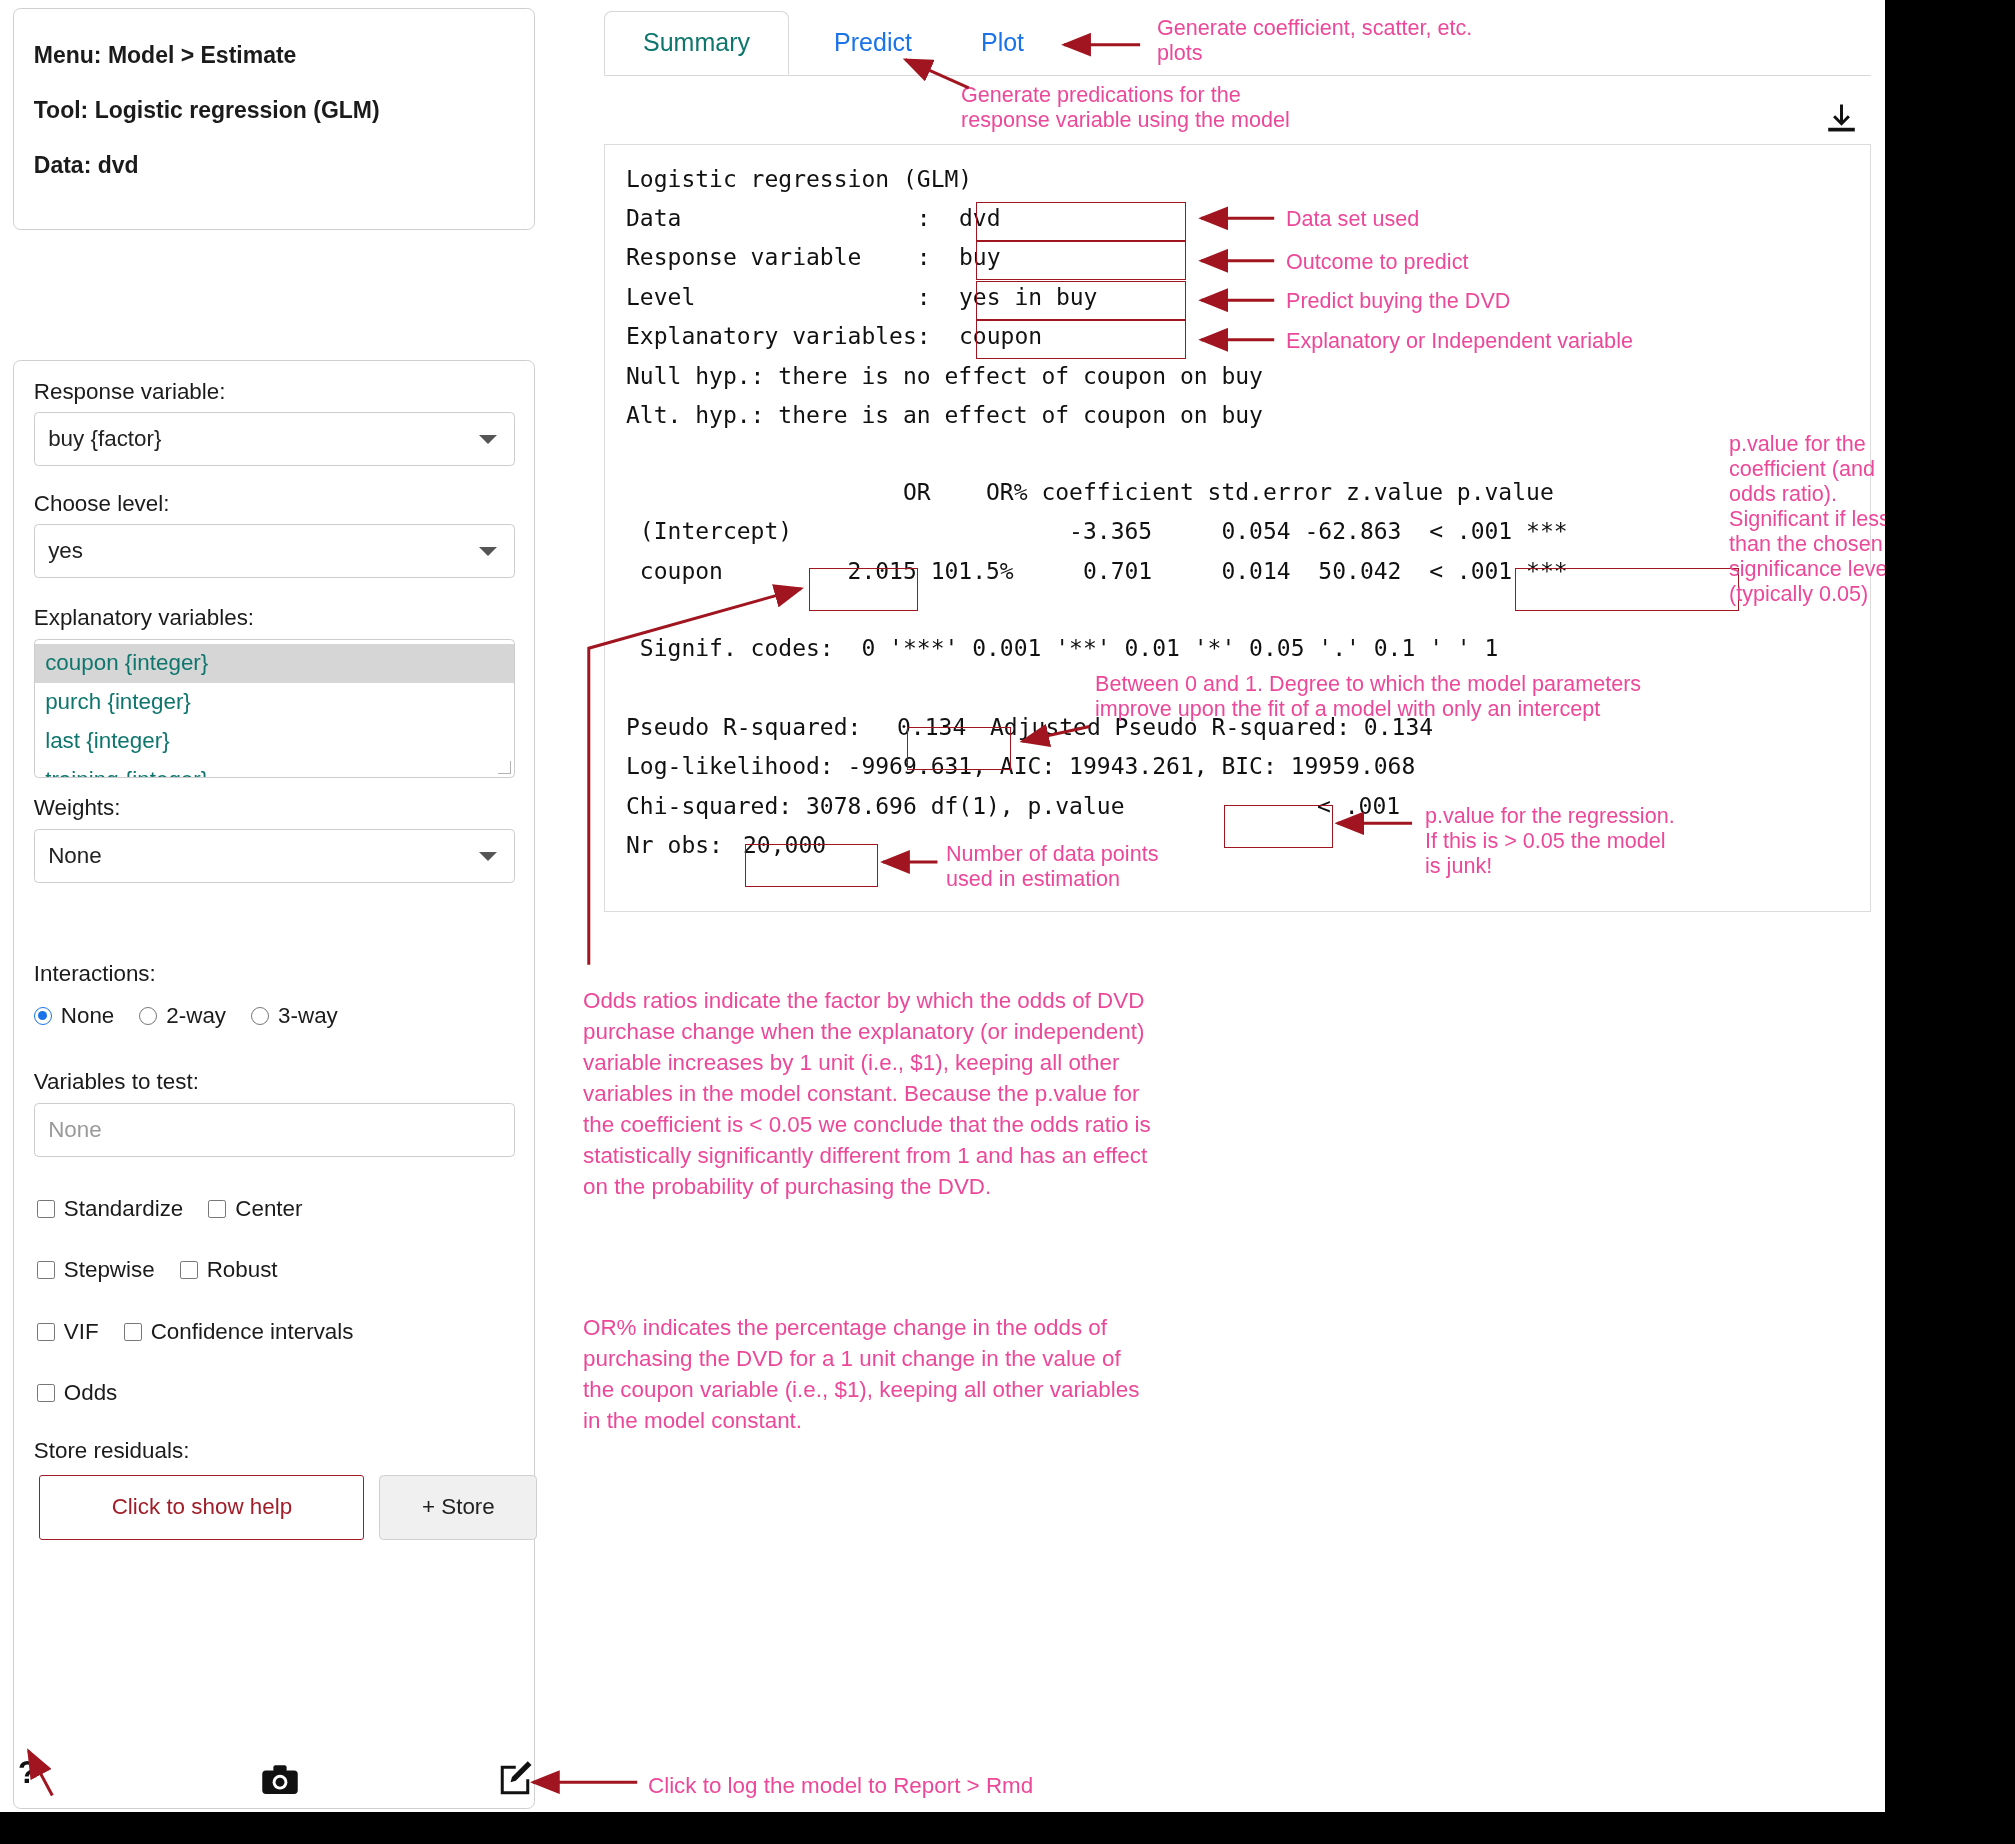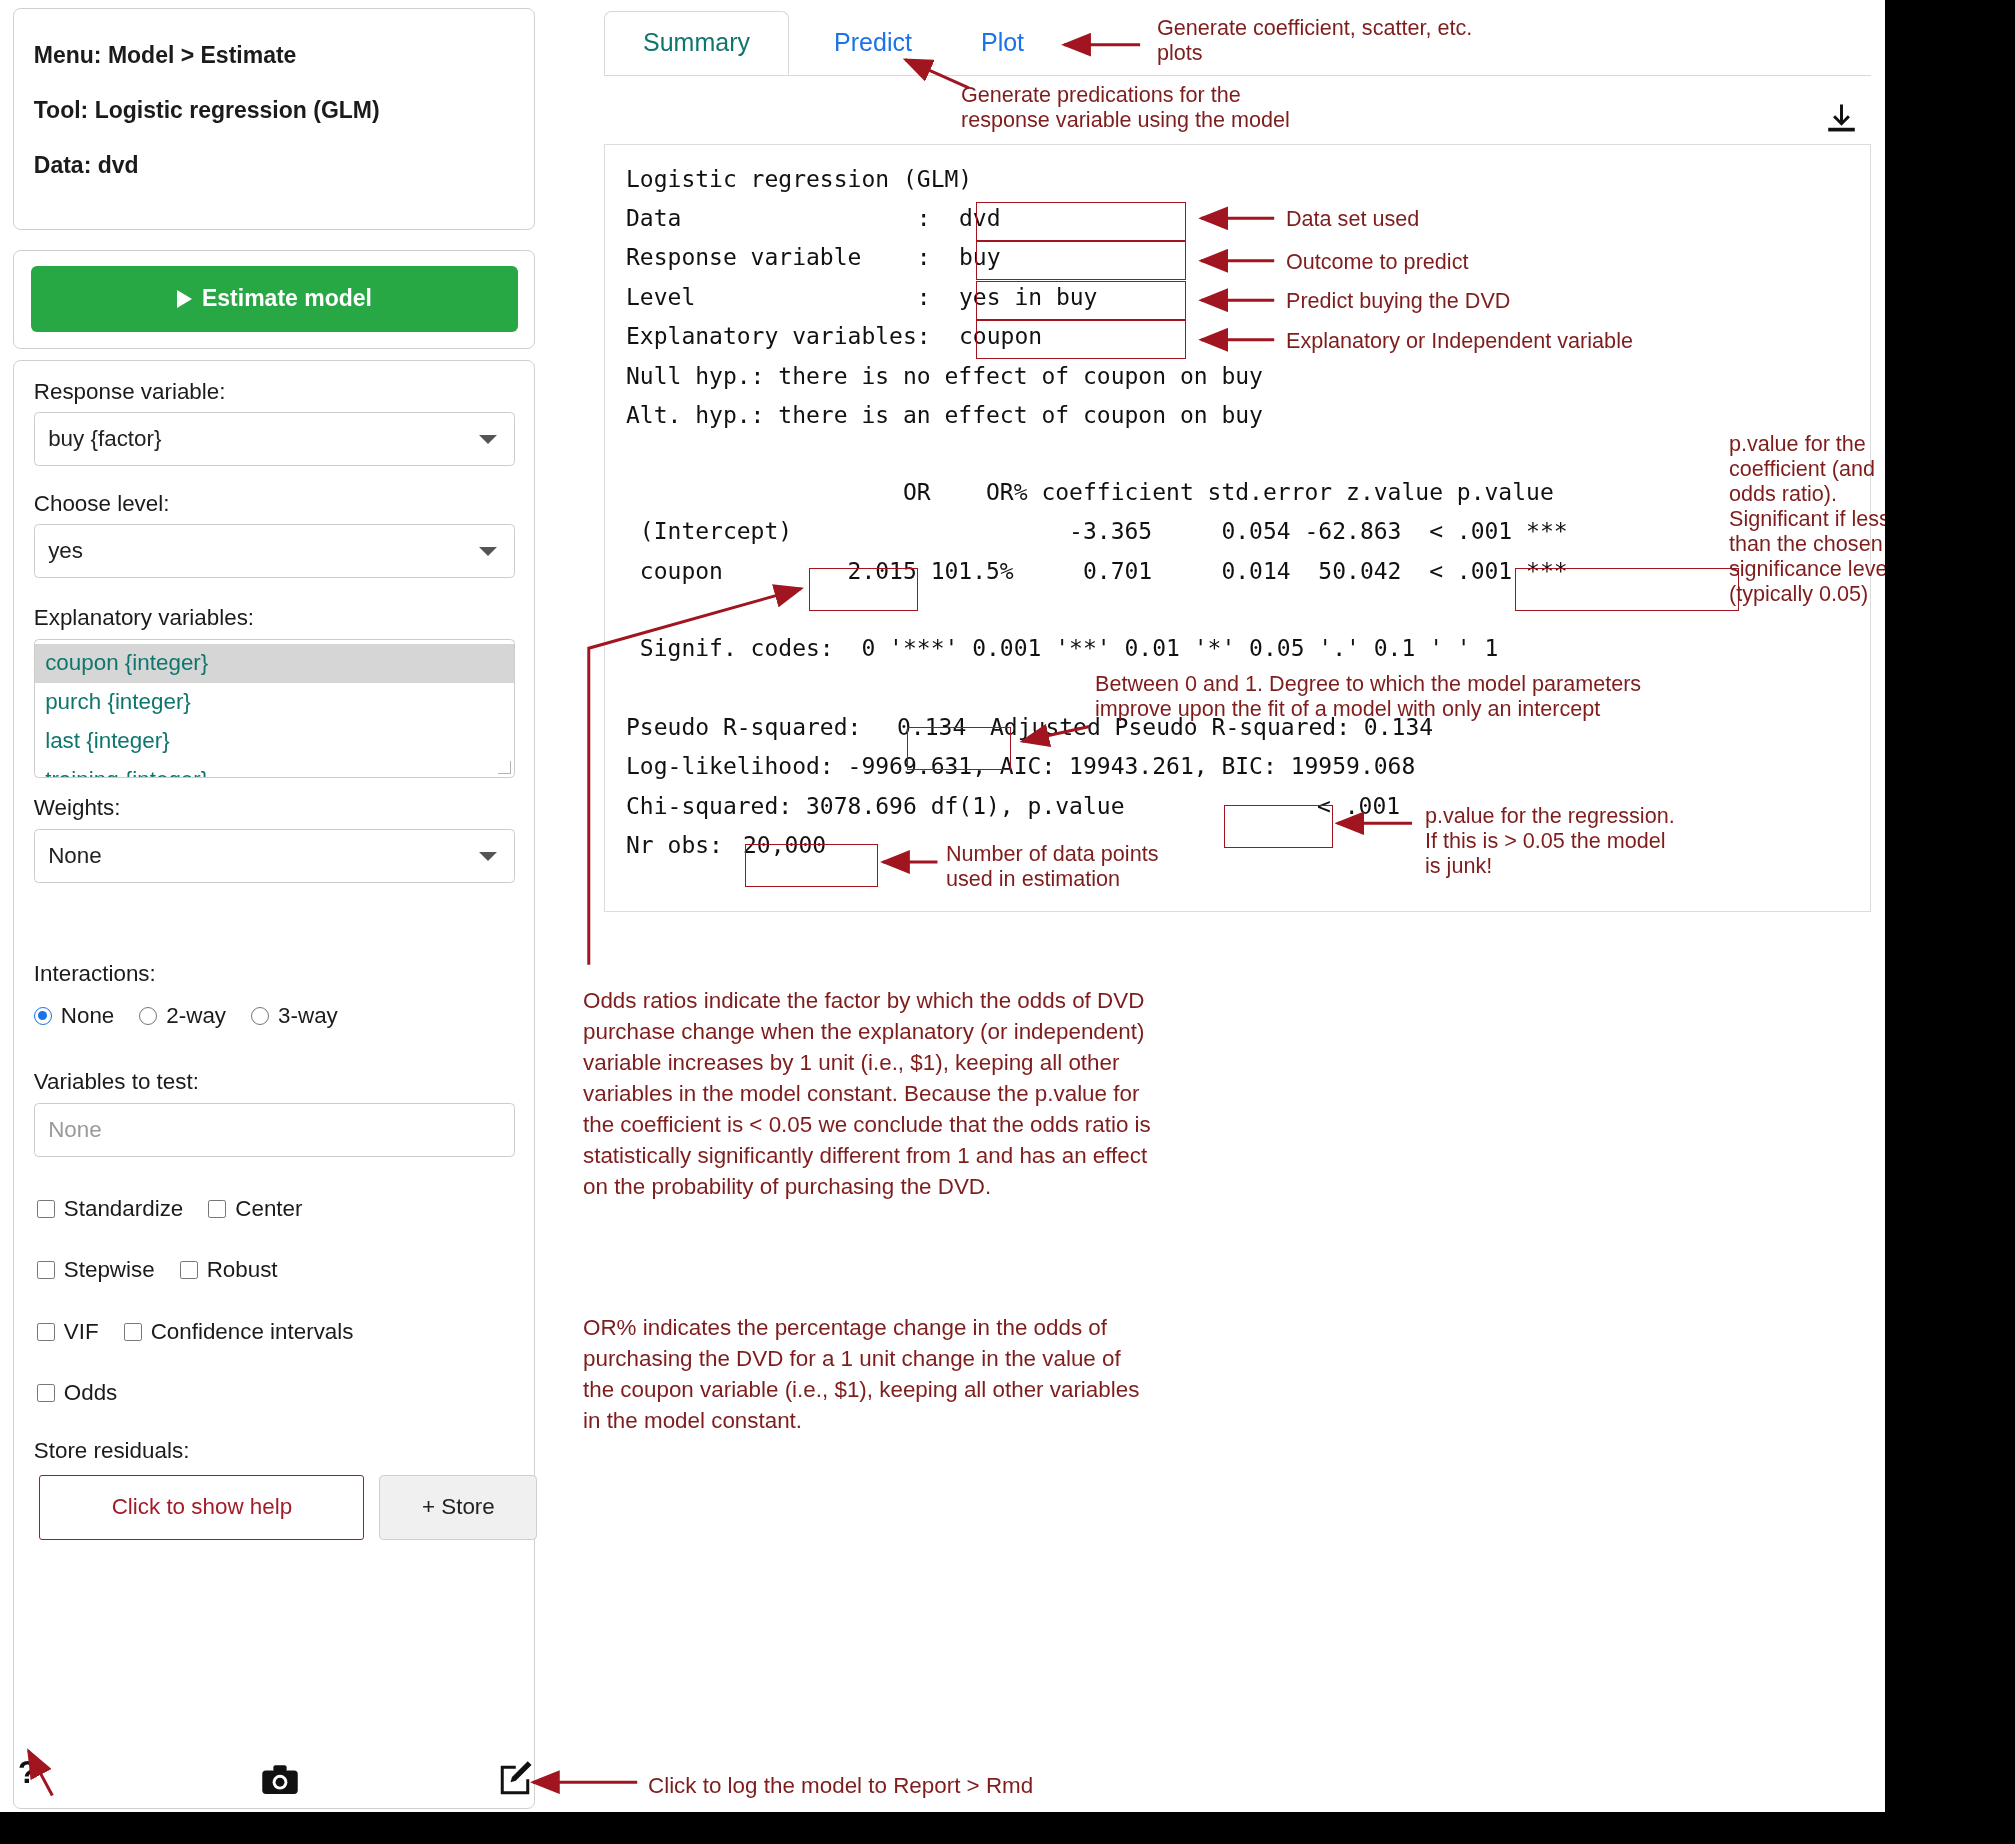--- a/index.html
+++ b/index.html
@@ -300,21 +300,21 @@
   }
   .dl-icon {
     position: absolute;
     right: 13.4px;
     top: 97px;
     width: 33px; height: 34px;
   }
   
   .ann {
     position: absolute;
-    color: #7f1d1d;
+    color: #ec4899;
     font-size: 21.6px;
     line-height: 25px;
     font-family: "Liberation Sans", sans-serif;
     white-space: pre-line;
   }
   .ann.big { font-size: 22.4px; line-height: 31px; }
   .redbox {
     position: absolute;
     border: 1.5px solid #a0151f;
     box-sizing: border-box;
@@ -334,26 +334,20 @@
 <div class="root">
 
   <div class="sidebar">
 
     <div class="panel info-panel">
       <div class="info-line l1">Menu: Model &gt; Estimate</div>
       <div class="info-line l2">Tool: Logistic regression (GLM)</div>
       <div class="info-line l3">Data: dvd</div>
     </div>
 
-    <div class="panel est-panel">
-      <button class="estimate-btn">
-        <span class="play-tri"></span>
-        <span>Estimate model</span>
-      </button>
-    </div>
 
     <div class="panel ctrl-panel">
 
       <div class="field-label abs" style="left:19.4px; top:18px;">Response variable:</div>
       <div class="select-box" style="left:19.4px; top:51px;">
         <span>buy {factor}</span>
         <span class="caret"></span>
       </div>
 
       <div class="field-label abs" style="left:19.4px; top:130px;">Choose level:</div>

